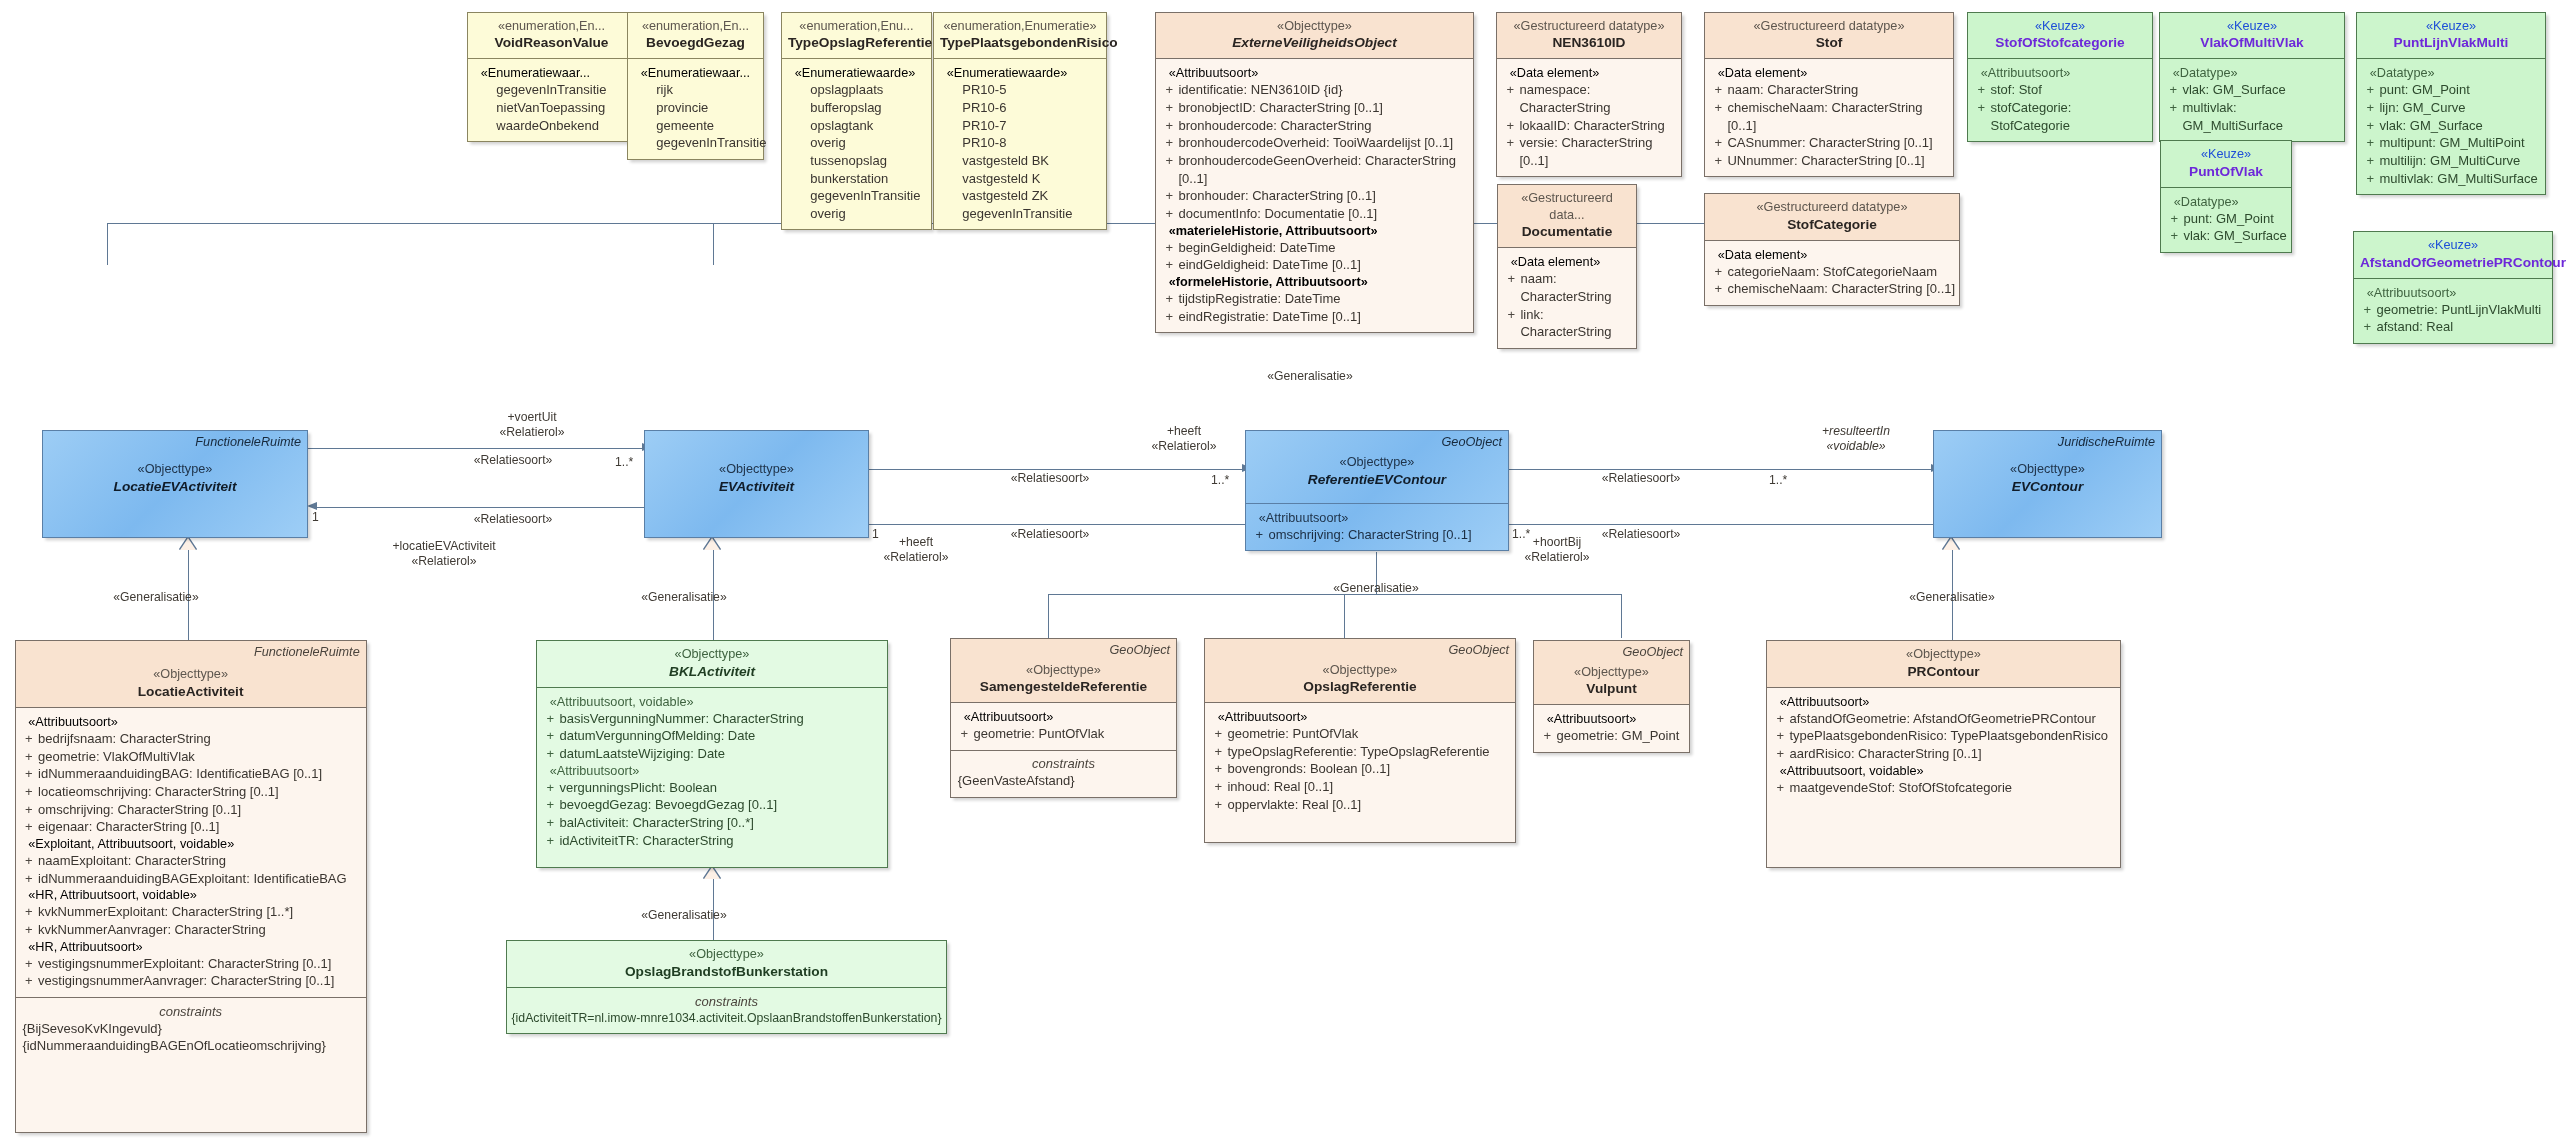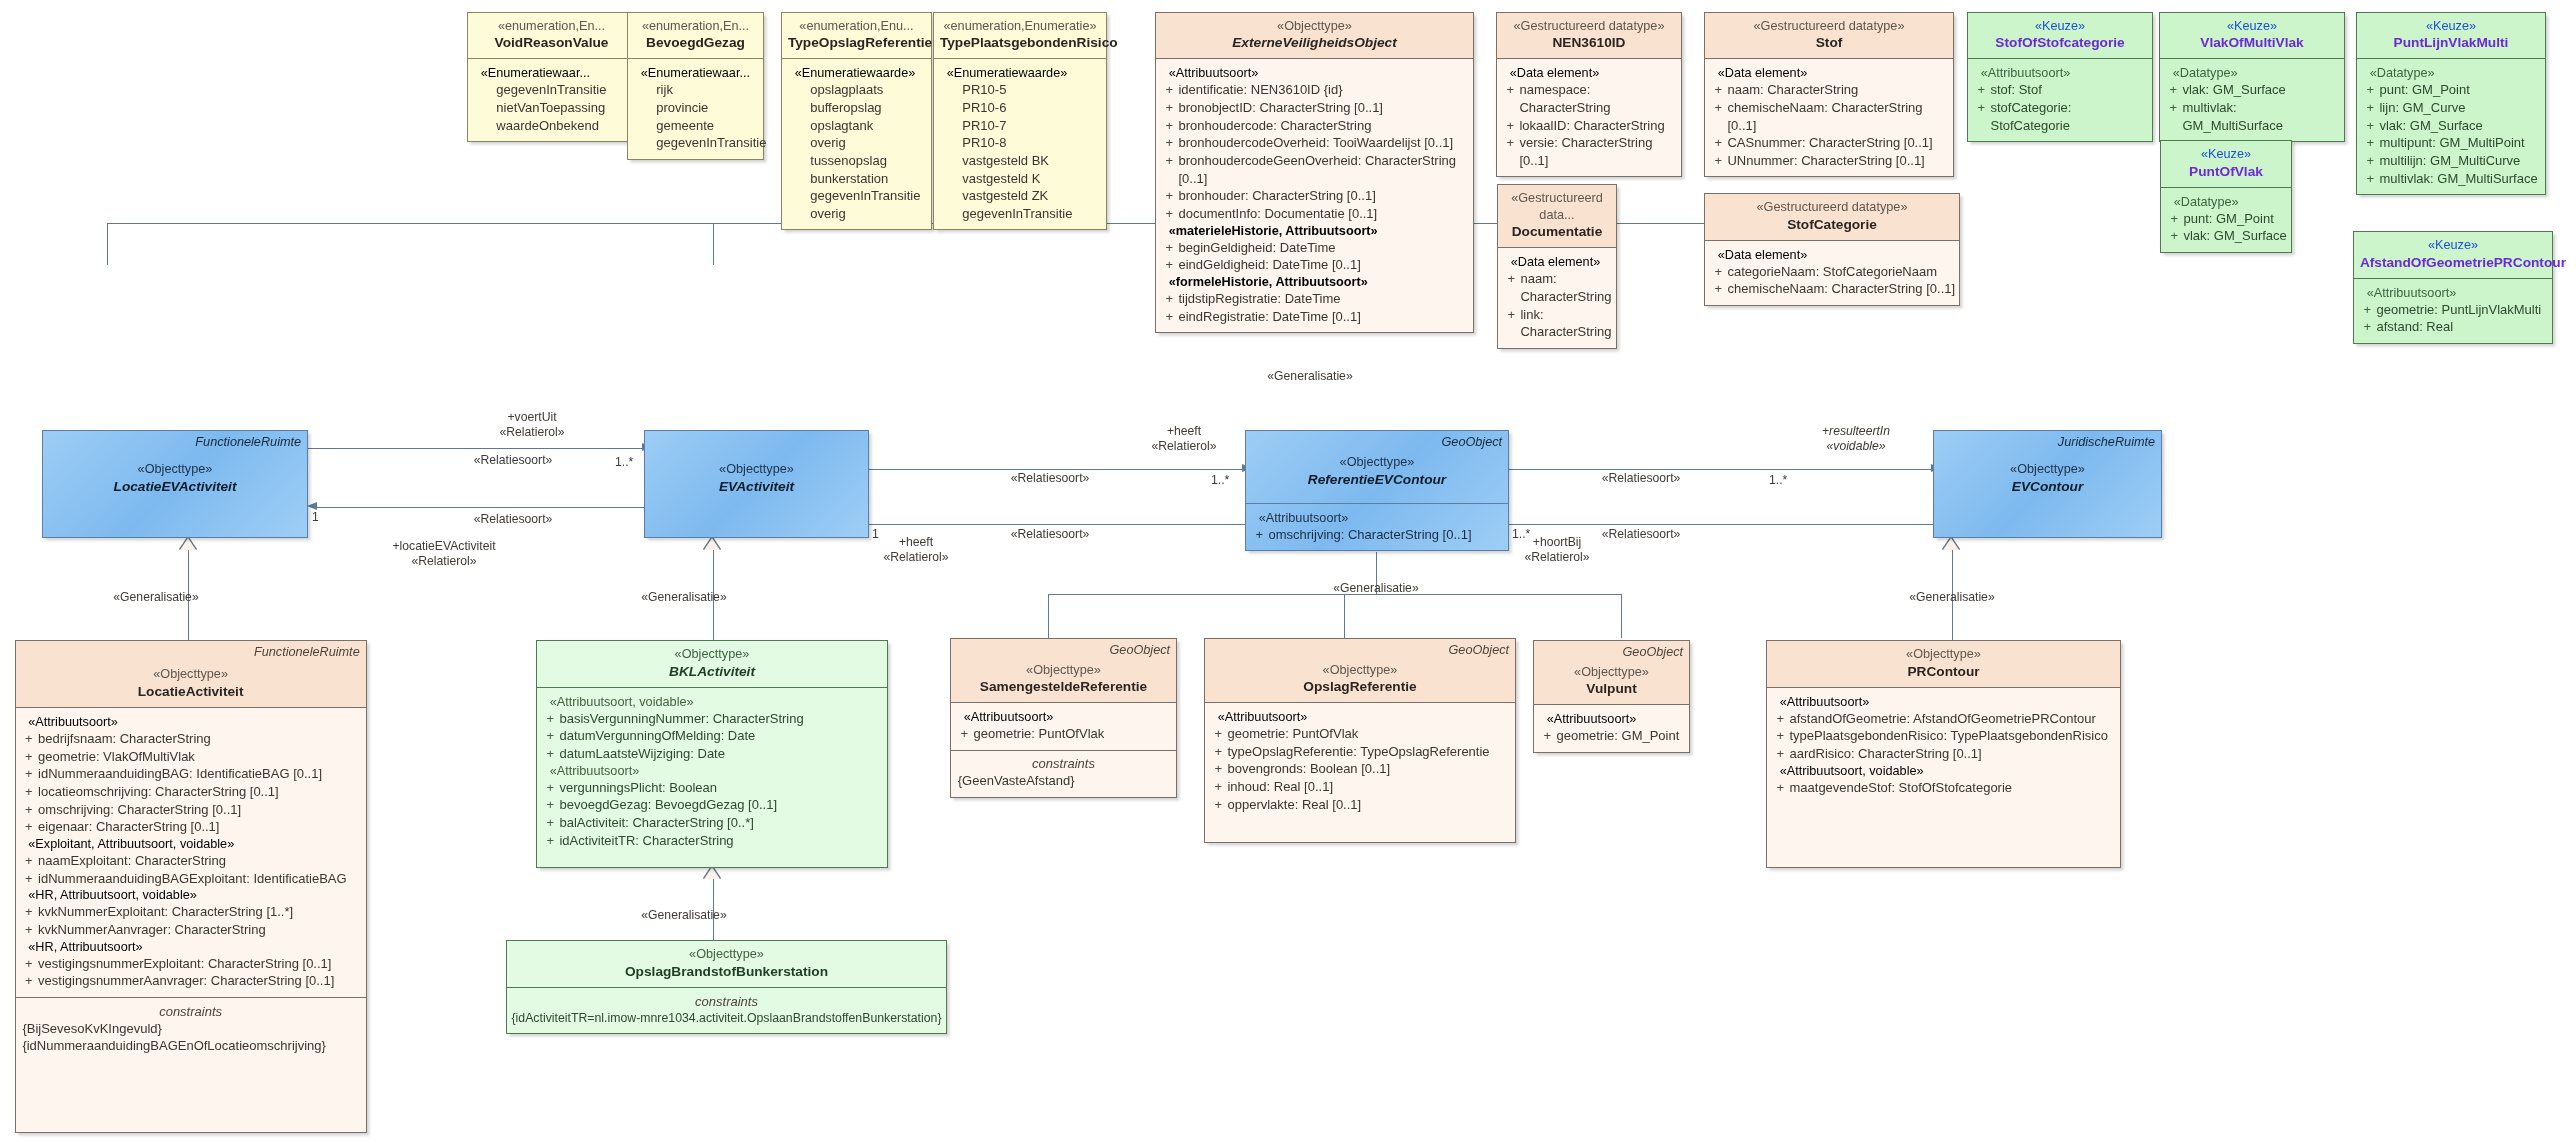--- a/index.html
+++ b/index.html
@@ -271,21 +271,21 @@
           <span class="vis">+</span>
           <span class="txt">lokaalID: CharacterString</span>
         </div>
       <div class="attr">
           <span class="vis">+</span>
           <span class="txt">versie: CharacterString [0..1]</span>
         </div>
     </div>
   </div>
 
-  <div class="cls peach-lite" style="left:1497px;top:184px;width:120px;">
+  <div class="cls peach-lite" style="left:1497px;top:184px;width:140px;">
     <div class="hdr peachhdr">
       <div class="stereo">«Gestructureerd data...</div>
       <div class="nm">Documentatie</div>
     </div>
     <div class="sec">
       <div class="grp">«Data element»</div>
       <div class="attr">
           <span class="vis">+</span>
           <span class="txt">naam: CharacterString</span>
         </div>

